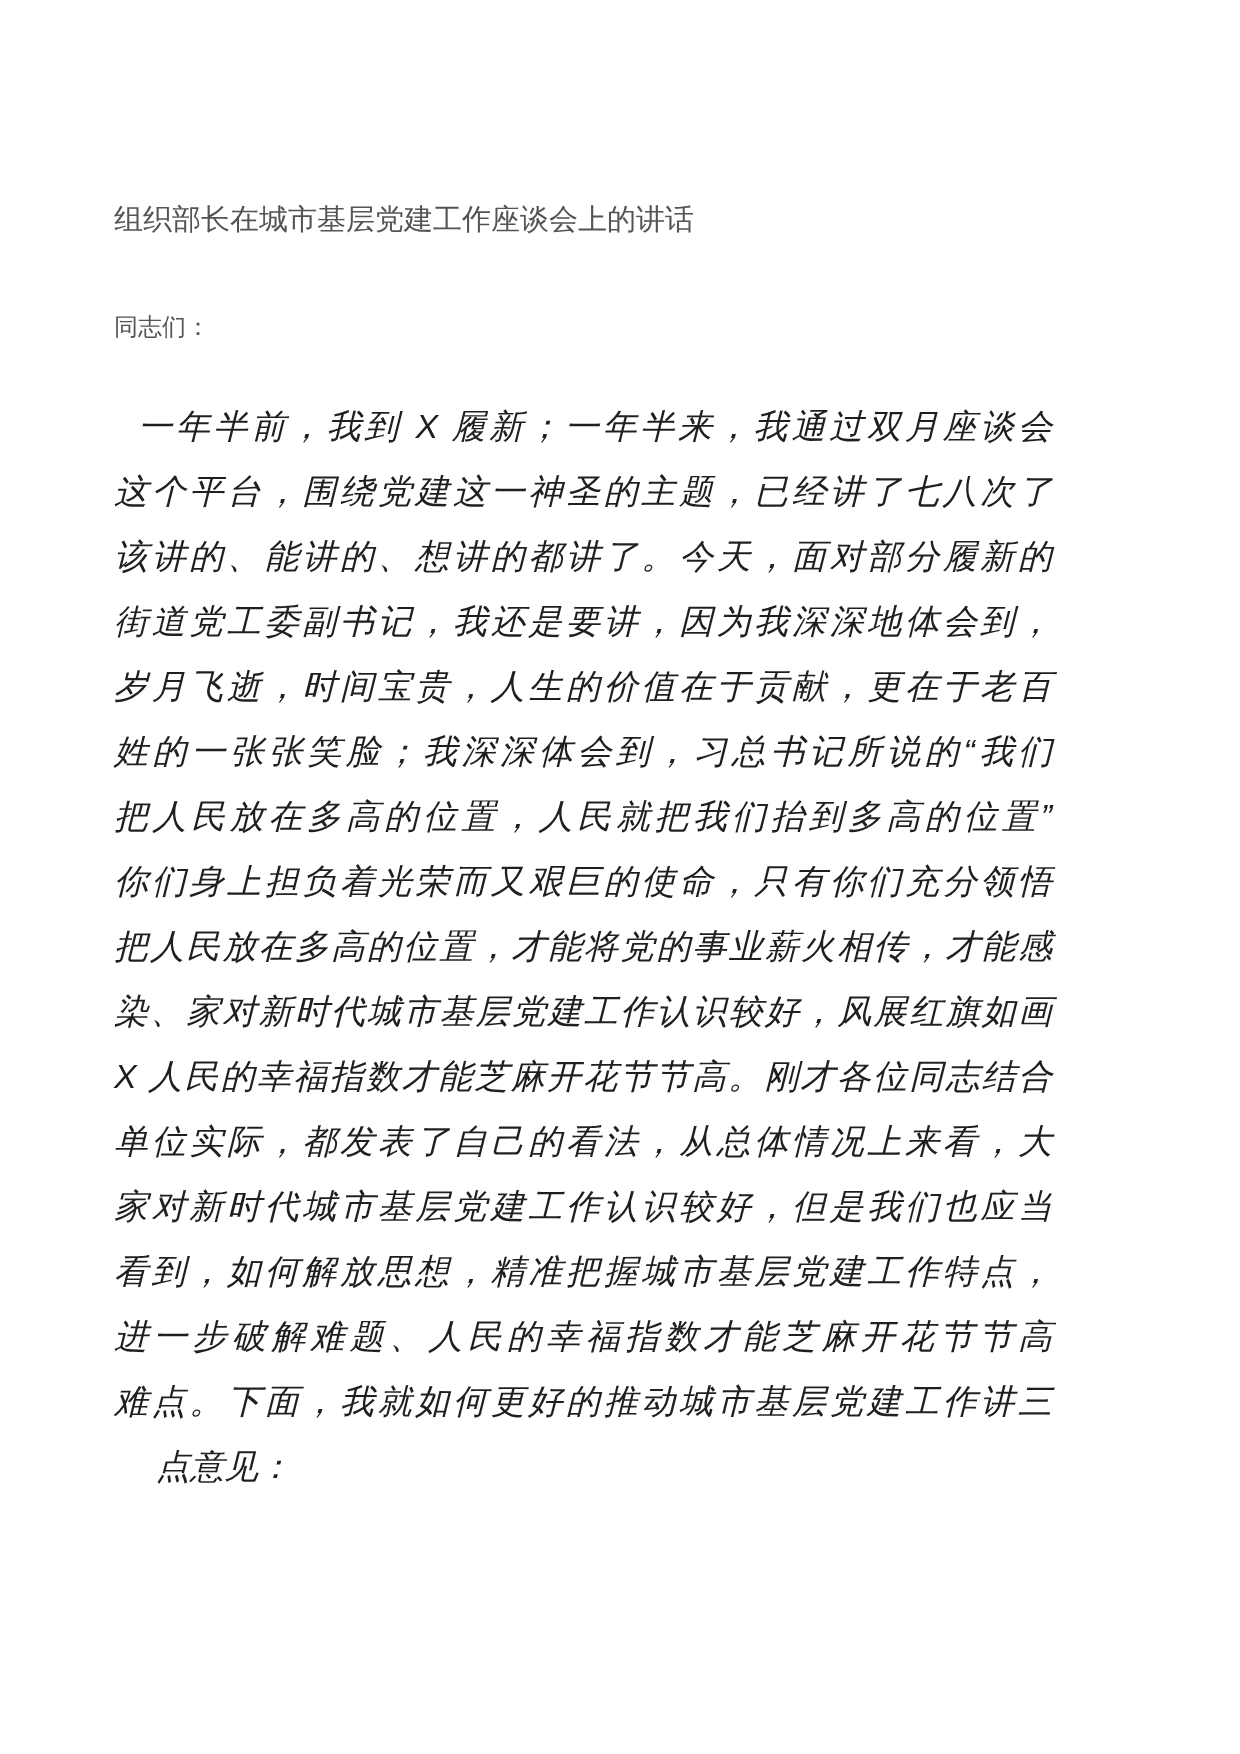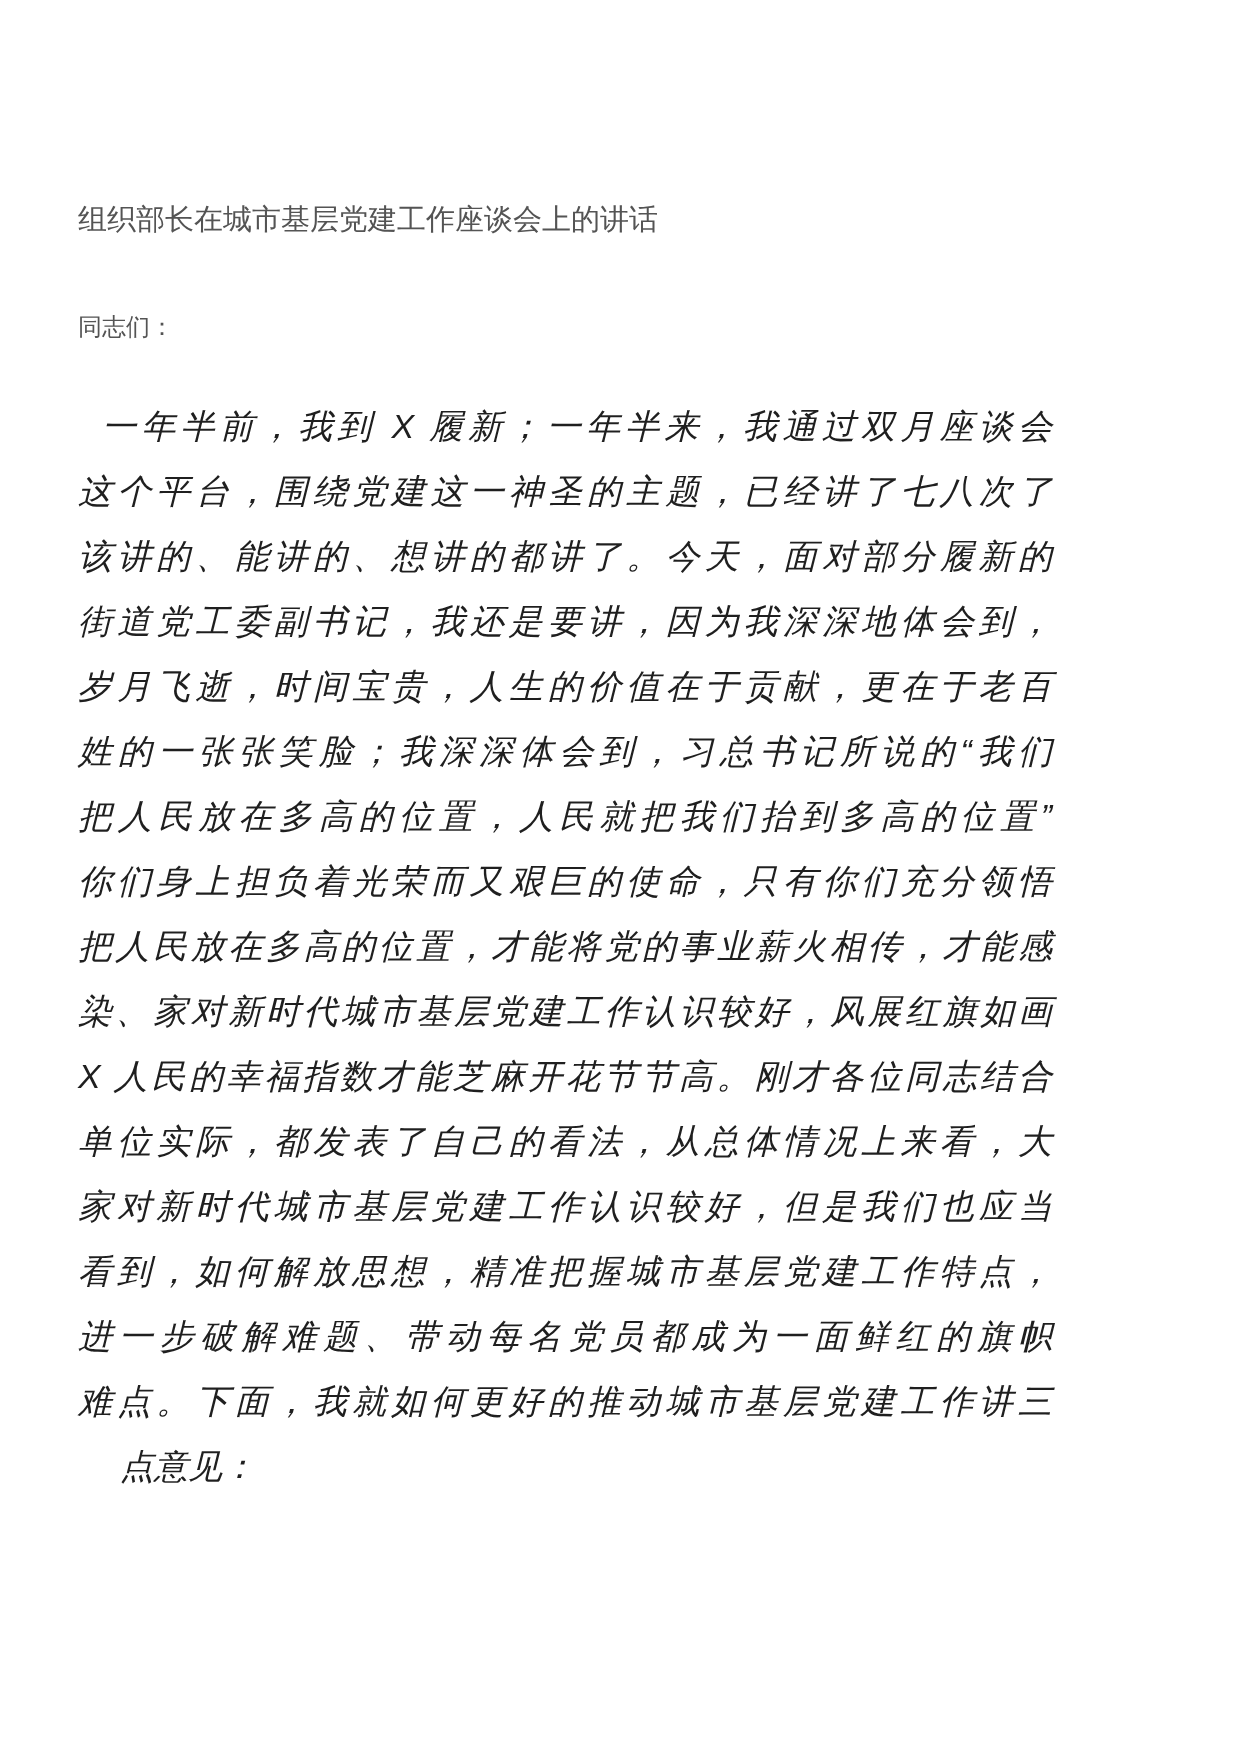--- a/index.html
+++ b/index.html
@@ -7,21 +7,21 @@
   body {
     width: 1240px;
     height: 1754px;
     overflow: hidden;
     font-family: "Liberation Sans", sans-serif;
   }
   .page {
     width: 1240px;
     height: 1305px;
     background: var(--page-bg, #ffffff);
-    padding: 200px 188px 0 78px;
+    padding: 200px 188px 0 114px;
   }
   .doc-title {
     font-size: 29px;
     line-height: 38px;
     font-weight: 400;
     color: var(--title-color, #545454);
   }
   .salutation {
     font-size: 24px;
     line-height: 46px;
@@ -61,17 +61,17 @@
     <div class="line">岁月飞逝，时间宝贵，人生的价值在于贡献，更在于老百</div>
     <div class="line">姓的一张张笑脸；我深深体会到，习总书记所说的“我们</div>
     <div class="line">把人民放在多高的位置，人民就把我们抬到多高的位置”</div>
     <div class="line">你们身上担负着光荣而又艰巨的使命，只有你们充分领悟</div>
     <div class="line">把人民放在多高的位置，才能将党的事业薪火相传，才能感</div>
     <div class="line">染、家对新时代城市基层党建工作认识较好，风展红旗如画</div>
     <div class="line">X 人民的幸福指数才能芝麻开花节节高。刚才各位同志结合</div>
     <div class="line">单位实际，都发表了自己的看法，从总体情况上来看，大</div>
     <div class="line">家对新时代城市基层党建工作认识较好，但是我们也应当</div>
     <div class="line">看到，如何解放思想，精准把握城市基层党建工作特点，</div>
-    <div class="line">进一步破解难题、带动每名党员都成为一面鲜红的旗帜</div>
+    <div class="line">进一步破解难题、人民的幸福指数才能芝麻开花节节高</div>
     <div class="line">难点。下面，我就如何更好的推动城市基层党建工作讲三</div>
     <div class="line last">点意见：</div>
   </div>
 </div>
 
 </body></html>

